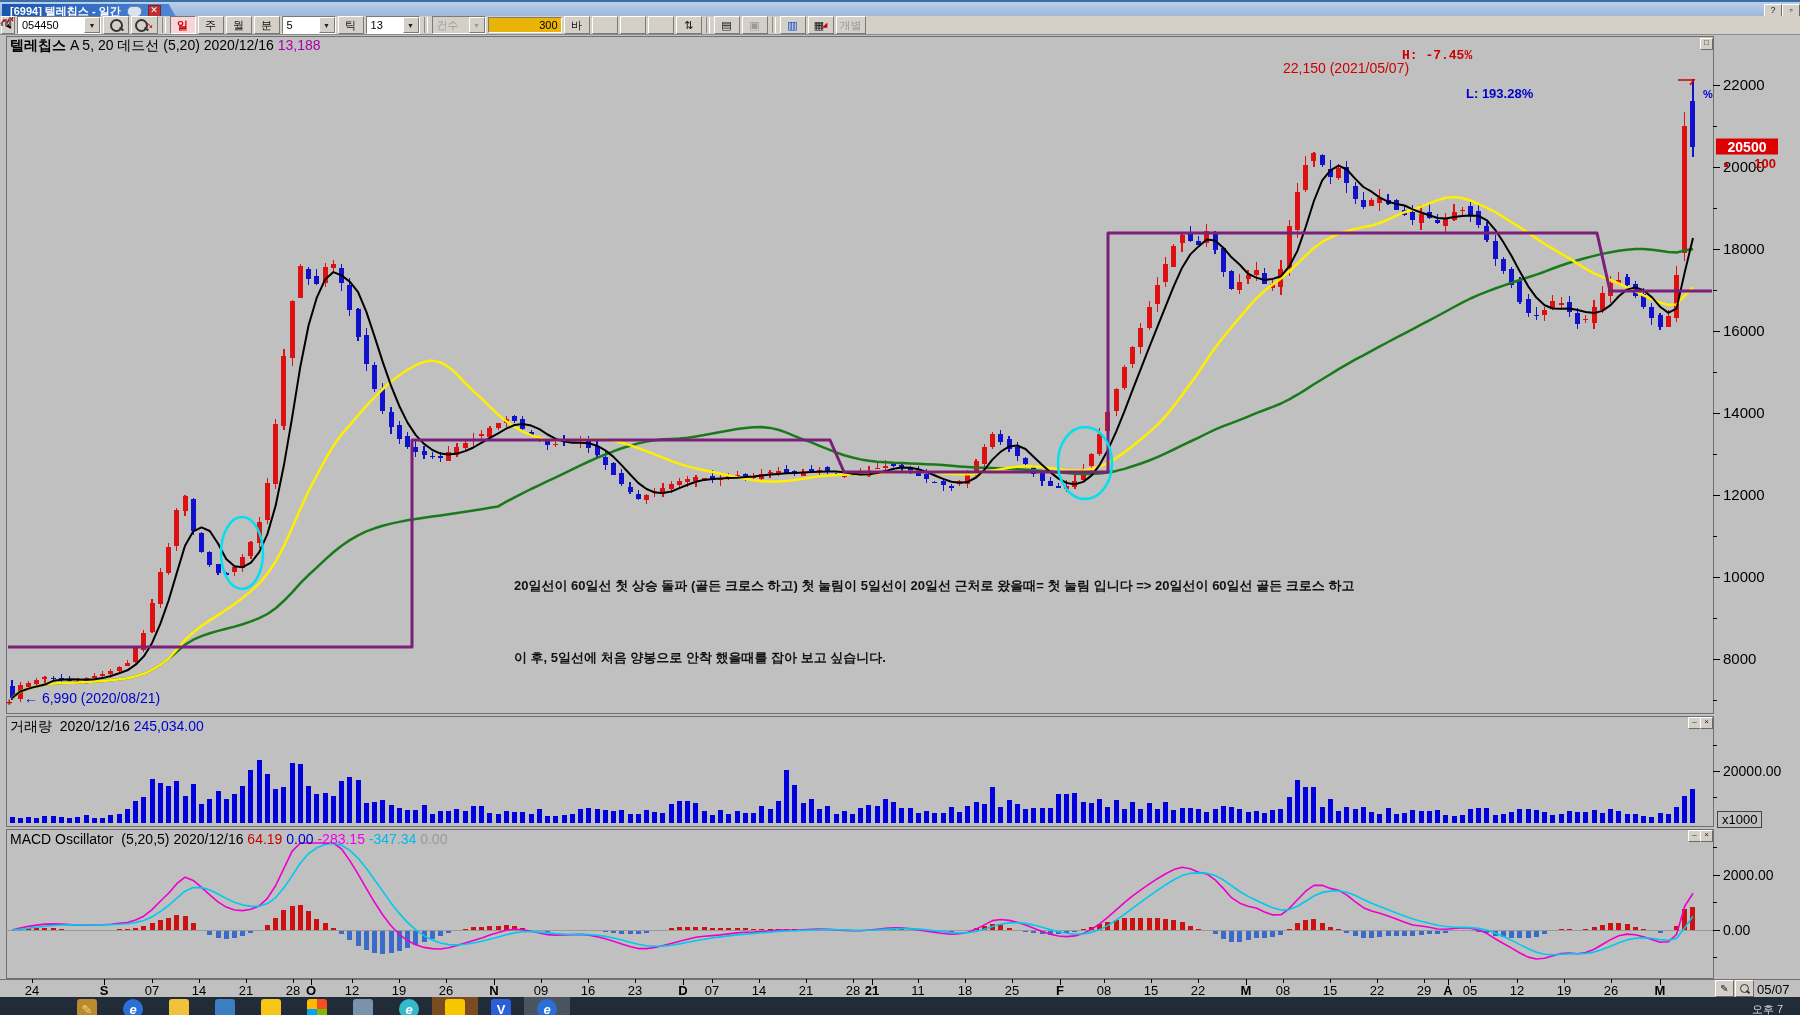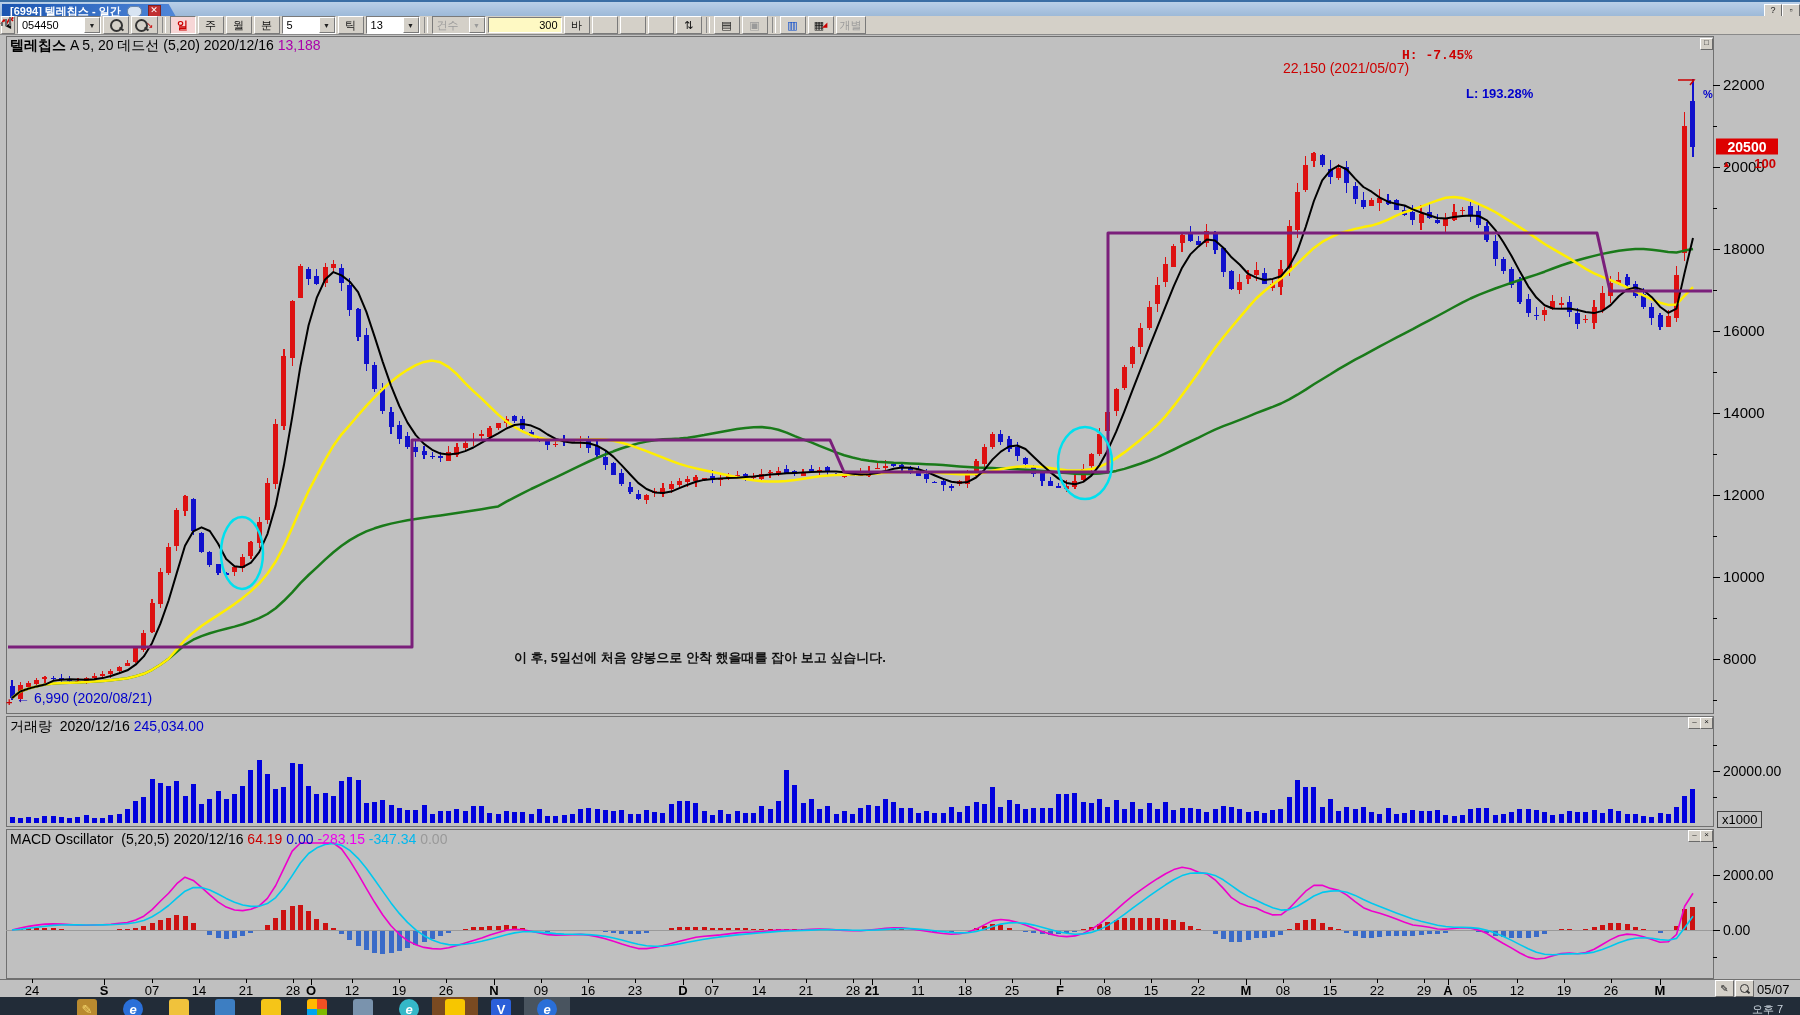--- a/index.html
+++ b/index.html
@@ -21,34 +21,34 @@
     border-bottom:1px solid #8a8a8a;display:flex;align-items:center;gap:2px;padding-left:1px;box-sizing:border-box;font-size:11px;}
   .tb-btn{height:16px;min-width:18px;padding:0 3px;background:#d4d0c8;border:1px solid;border-color:#fff #7a7a7a #7a7a7a #fff;
     display:flex;align-items:center;justify-content:center;color:#111;}
   .tb-btn.active{background:#f6d6d6;color:#cc0000;border-color:#7a7a7a #fff #fff #7a7a7a;font-weight:bold;}
   .tb-btn.disabled{color:#9a9a9a;}
   .combo{height:16px;background:#fff;border:1px solid;border-color:#7a7a7a #fff #fff #7a7a7a;display:flex;align-items:center;}
   .combo .val{padding:0 4px;min-width:28px;}
   .combo .arrow{width:14px;height:14px;background:#d4d0c8;border:1px solid;border-color:#fff #7a7a7a #7a7a7a #fff;
     font-size:7px;display:flex;align-items:center;justify-content:center;color:#222;}
   .combo.disabled{background:#d4d0c8;color:#9a9a9a;}
-  .num-input{height:14px;width:66px;background:#fef9c3;border:1px solid;border-color:#7a7a7a #fff #fff #7a7a7a;
+  .num-input{height:14px;width:66px;background:#eab308;border:1px solid;border-color:#7a7a7a #fff #fff #7a7a7a;
     text-align:right;padding:0 3px;line-height:14px;}
   .tb-sep{width:2px;height:16px;border-left:1px solid #8a8a8a;border-right:1px solid #fff;margin:0 2px;}
   .lens{position:relative;width:9px;height:9px;border:2px solid #333;border-radius:50%;}
   .lens:after{content:"";position:absolute;left:7px;top:7px;width:5px;height:2px;background:#333;transform:rotate(40deg);}
   .mini-red{color:#cc0000;font-size:9px;margin-left:-2px;}
   
   .ov{position:absolute;white-space:nowrap;}
   .hdr{font-size:14px;color:#000;}
   .hdr b{font-weight:bold;}
   .v-purple{color:#aa00aa;margin-top:25px;} .v-blue{color:#0000cc;margin-top:36px;} .v-red{color:#cc0000;}
   .v-mag{color:#ee00ee;} .v-cyan{color:#00b8ee;} .v-gray{color:#999;}
   .ann{font-size:13px;font-weight:bold;color:#111;}
-  .note-red{color:#cc0000;font-size:14px;} .note-blue{color:#0000cc;font-size:14px;}
+  .note-red{color:#cc0000;font-size:14px;} .note-blue{color:#0000cc;font-size:14px;margin-left:8px;}
   .hl{font-size:13px;font-weight:bold;}
   .pane-btn{position:absolute;width:11px;height:10px;background:#d4d0c8;border:1px solid;border-color:#fff #6a6a6a #6a6a6a #fff;
     font-size:8px;line-height:8px;text-align:center;color:#222;}
   .x1000{position:absolute;left:1717px;top:811px;border:1px solid #444;background:#c0c0c0;font-size:13px;padding:0 4px;color:#000;}
   .strip-btn{position:absolute;width:17px;height:15px;background:#d4d0c8;border:1px solid;border-color:#fff #6a6a6a #6a6a6a #fff;
     display:flex;align-items:center;justify-content:center;font-size:10px;color:#222;}
   .lens-s{position:relative;width:7px;height:7px;border:1.5px solid #333;border-radius:50%;}
   .lens-s:after{content:"";position:absolute;left:5px;top:6px;width:4px;height:2px;background:#333;transform:rotate(40deg);}
   
   #taskbar{position:absolute;left:0;top:997px;width:1800px;height:18px;background:#222c38;display:flex;align-items:flex-start;
@@ -1122,20 +1122,21 @@
     <span>2020/12/16</span>
     <span class="v-purple">13,188</span>
   </div>
 
   <div class="ov hl v-red" style="left:1402px;top:48px;font-family:Liberation Mono, monospace;">H: -7.45%</div>
   <div class="ov hl v-blue" style="left:1466px;top:50px;">L: 193.28%</div>
   <div class="ov note-red" style="left:1283px;top:60px;">22,150 (2021/05/07)</div>
   <div class="ov note-blue" style="left:16px;top:690px;">← 6,990 (2020/08/21)</div>
   <div class="ov v-red" style="left:6px;top:696px;font-size:11px;font-weight:bold;">+</div>
 
+  <div class="ov ann" style="left:514px;top:577px;">20일선이 60일선 첫 상승 돌파 (골든 크로스 하고)  첫 눌림이 5일선이 20일선 근처로 왔을때= 첫 눌림 입니다 =&gt; 20일선이 60일선 골든 크로스 하고</div>
   <div class="ov ann" style="left:514px;top:625px;margin-top:24px;">이 후, 5일선에 처음 양봉으로 안착 했을때를 잡아 보고 싶습니다.</div>
 
   <div class="ov hdr" style="left:10px;top:718px;">
     <span>거래량</span>&nbsp;
     <span>2020/12/16</span>
     <span class="v-blue">245,034.00</span>
   </div>
 
   <div class="ov hdr" style="left:10px;top:831px;text-align:right;">
     <span>MACD Oscillator</span>&nbsp;

